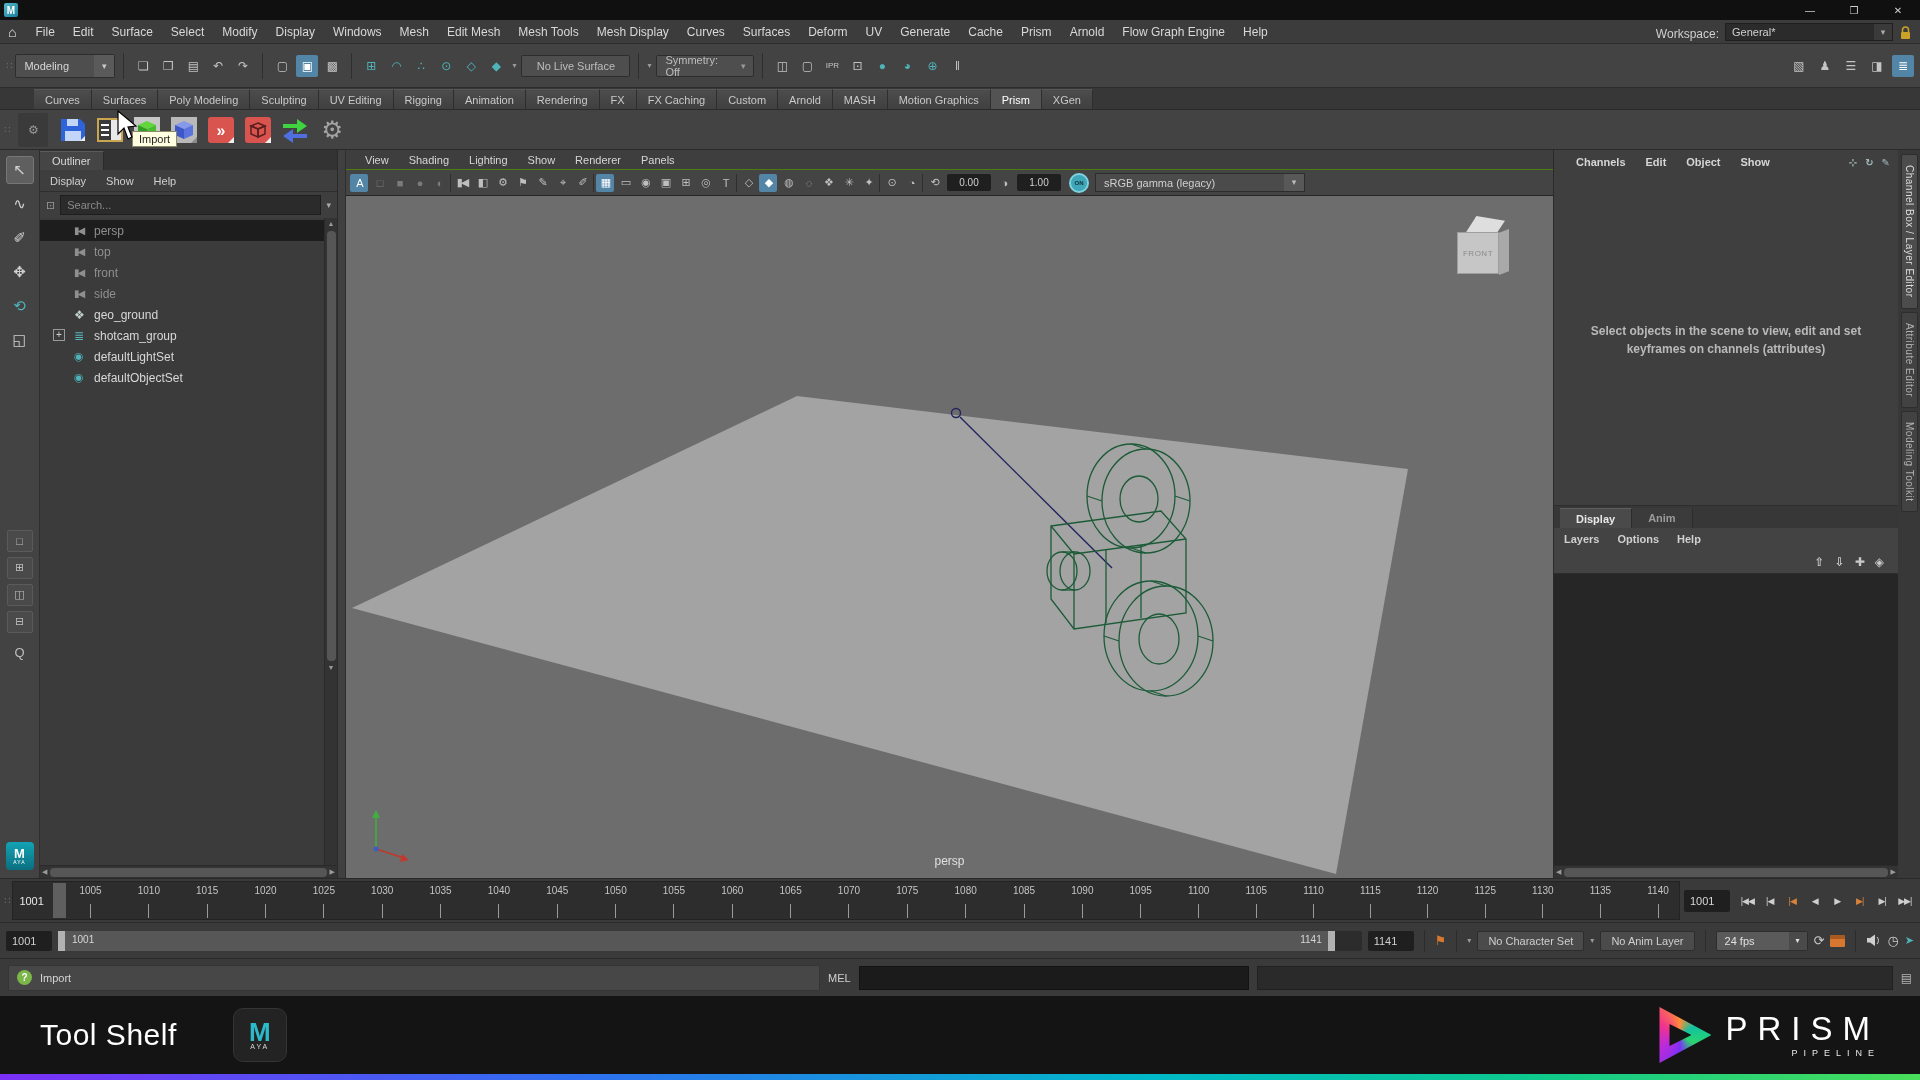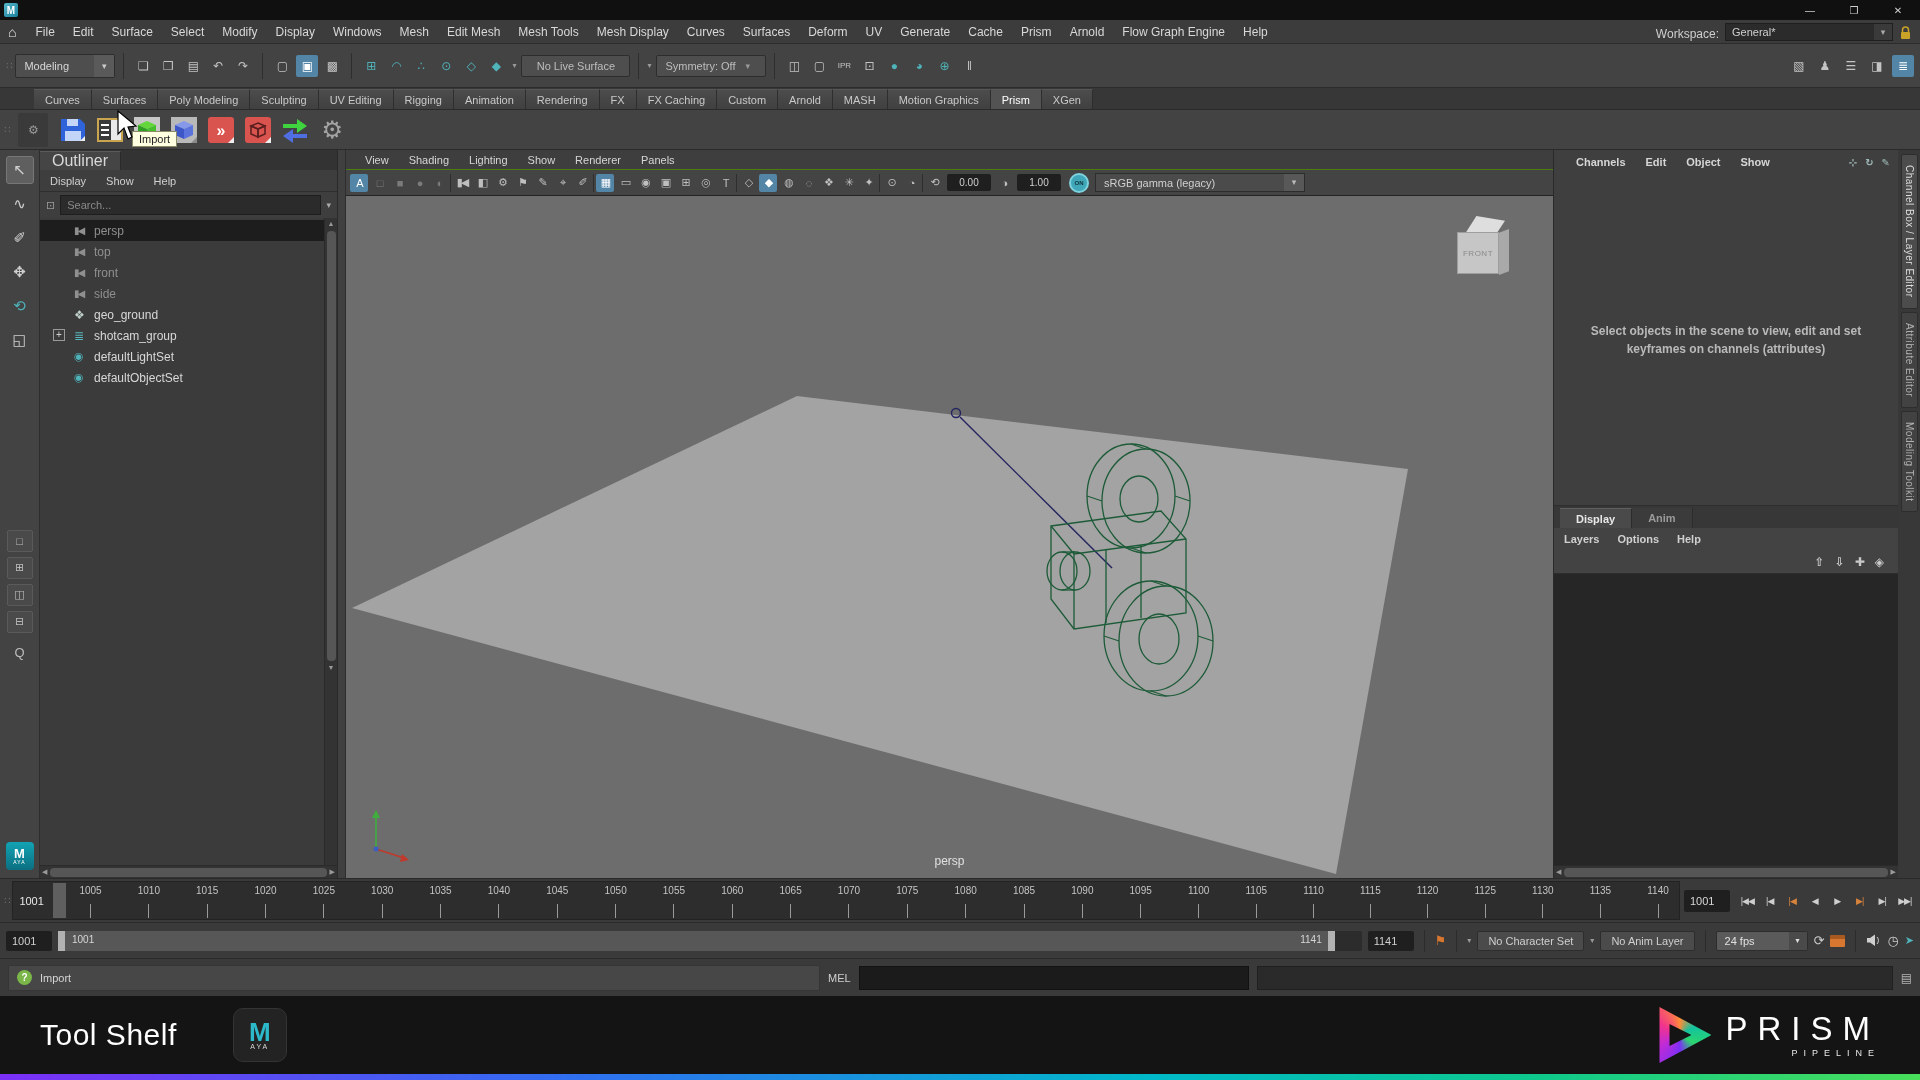--- a/index.html
+++ b/index.html
@@ -89,21 +89,21 @@
   .maya-badge-small { width:28px; height:28px; border-radius:4px; margin-bottom:8px;
     background:linear-gradient(#12a3b4,#0b6f80); display:flex; flex-direction:column;
     align-items:center; justify-content:center; color:#fff; }
   .maya-badge-small .m { font-size:13px; font-weight:bold; line-height:11px; }
   .maya-badge-small .aya { font-size:5px; letter-spacing:1px; }
 
   
   .outliner { width:298px; background:#3b3b3b; display:flex; flex-direction:column;
     border-right:1px solid #2a2a2a; }
   .ol-tabrow { height:20px; background:#333; display:flex; align-items:flex-end; }
-  .ol-tab { height:19px; background:#454545; color:#d8d8d8; font-size:16px; padding:0 12px;
+  .ol-tab { height:19px; background:#454545; color:#d8d8d8; font-size:11px; padding:0 12px;
     display:flex; align-items:center; border-top:1px solid #5a5a5a; border-right:1px solid #2a2a2a; }
   .ol-menus { height:22px; display:flex; align-items:center; padding-left:10px; gap:20px;
     background:#3e3e3e; border-bottom:1px solid #2e2e2e; }
   .ol-menu { font-size:11px; color:#d0d0d0; }
   .ol-search { height:26px; display:flex; align-items:center; gap:5px; padding:0 6px;
     background:#3e3e3e; }
   .ol-search .sicon { color:#9a9a9a; font-size:11px; }
   .ol-search input { flex:1; height:20px; background:#2b2b2b; border:1px solid #1e1e1e;
     color:#cfcfcf; font-size:11px; padding:0 6px; outline:none; }
   .ol-search input::placeholder { color:#8a8a8a; }
@@ -371,21 +371,21 @@
         <span class="tb-icon teal">⊙</span>
         <span class="tb-icon teal">◇</span>
         <span class="tb-icon teal">◆</span>
       </div>
     <span class="dd-btn" style="font-size:8px;color:#999;">▾</span>
     <div class="tb-drop" style="width:109px;justify-content:center;">
       <span>No Live Surface</span>
     </div>
     <div class="tsep"></div>
     <span class="dd-btn" style="font-size:8px;color:#999;">▾</span>
-    <div class="tb-drop" style="width:110px;">
+    <div class="tb-drop" style="width:98px;">
       <span>Symmetry: Off</span>
       <span class="dd-btn">▾</span>
     </div>
     <div class="tsep"></div>
     <div class="tb-icons">
 
     <span class="tb-icon">◫</span>
         <span class="tb-icon">▢</span>
         <span class="tb-icon small-label">IPR</span>
         <span class="tb-icon">⊡</span>

